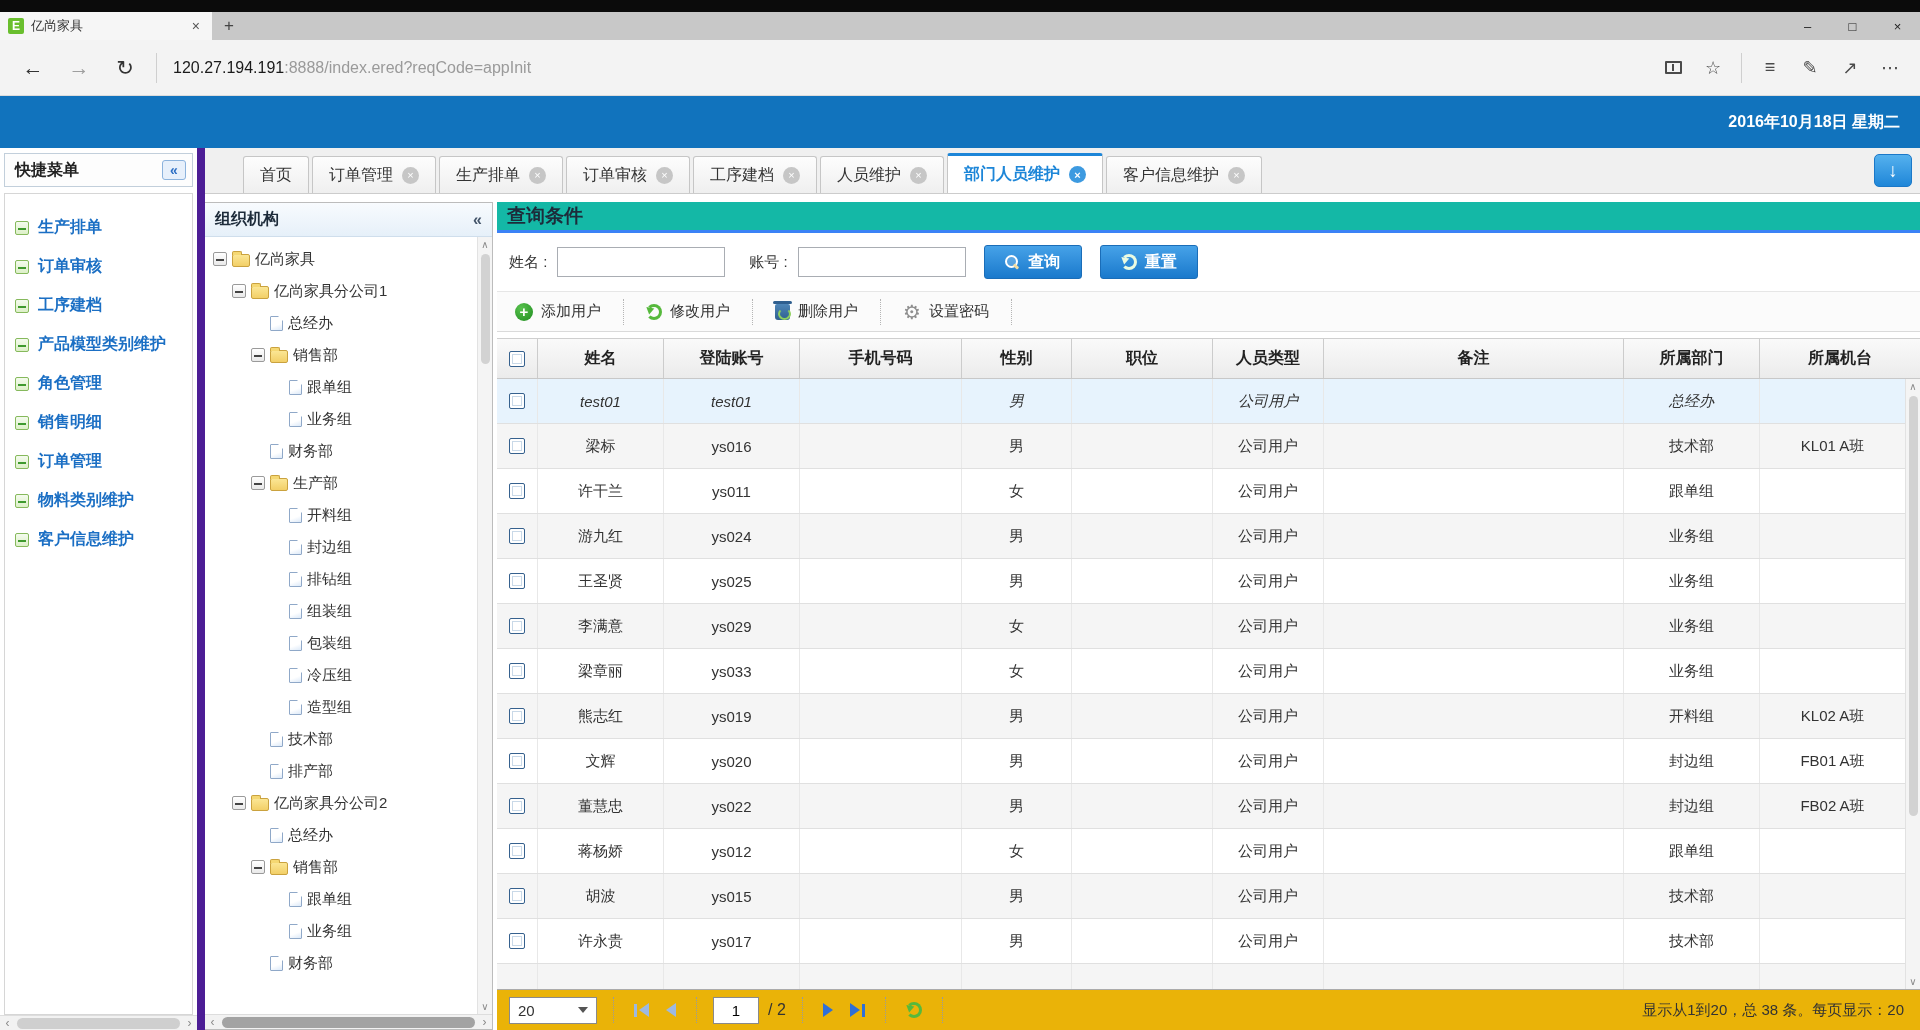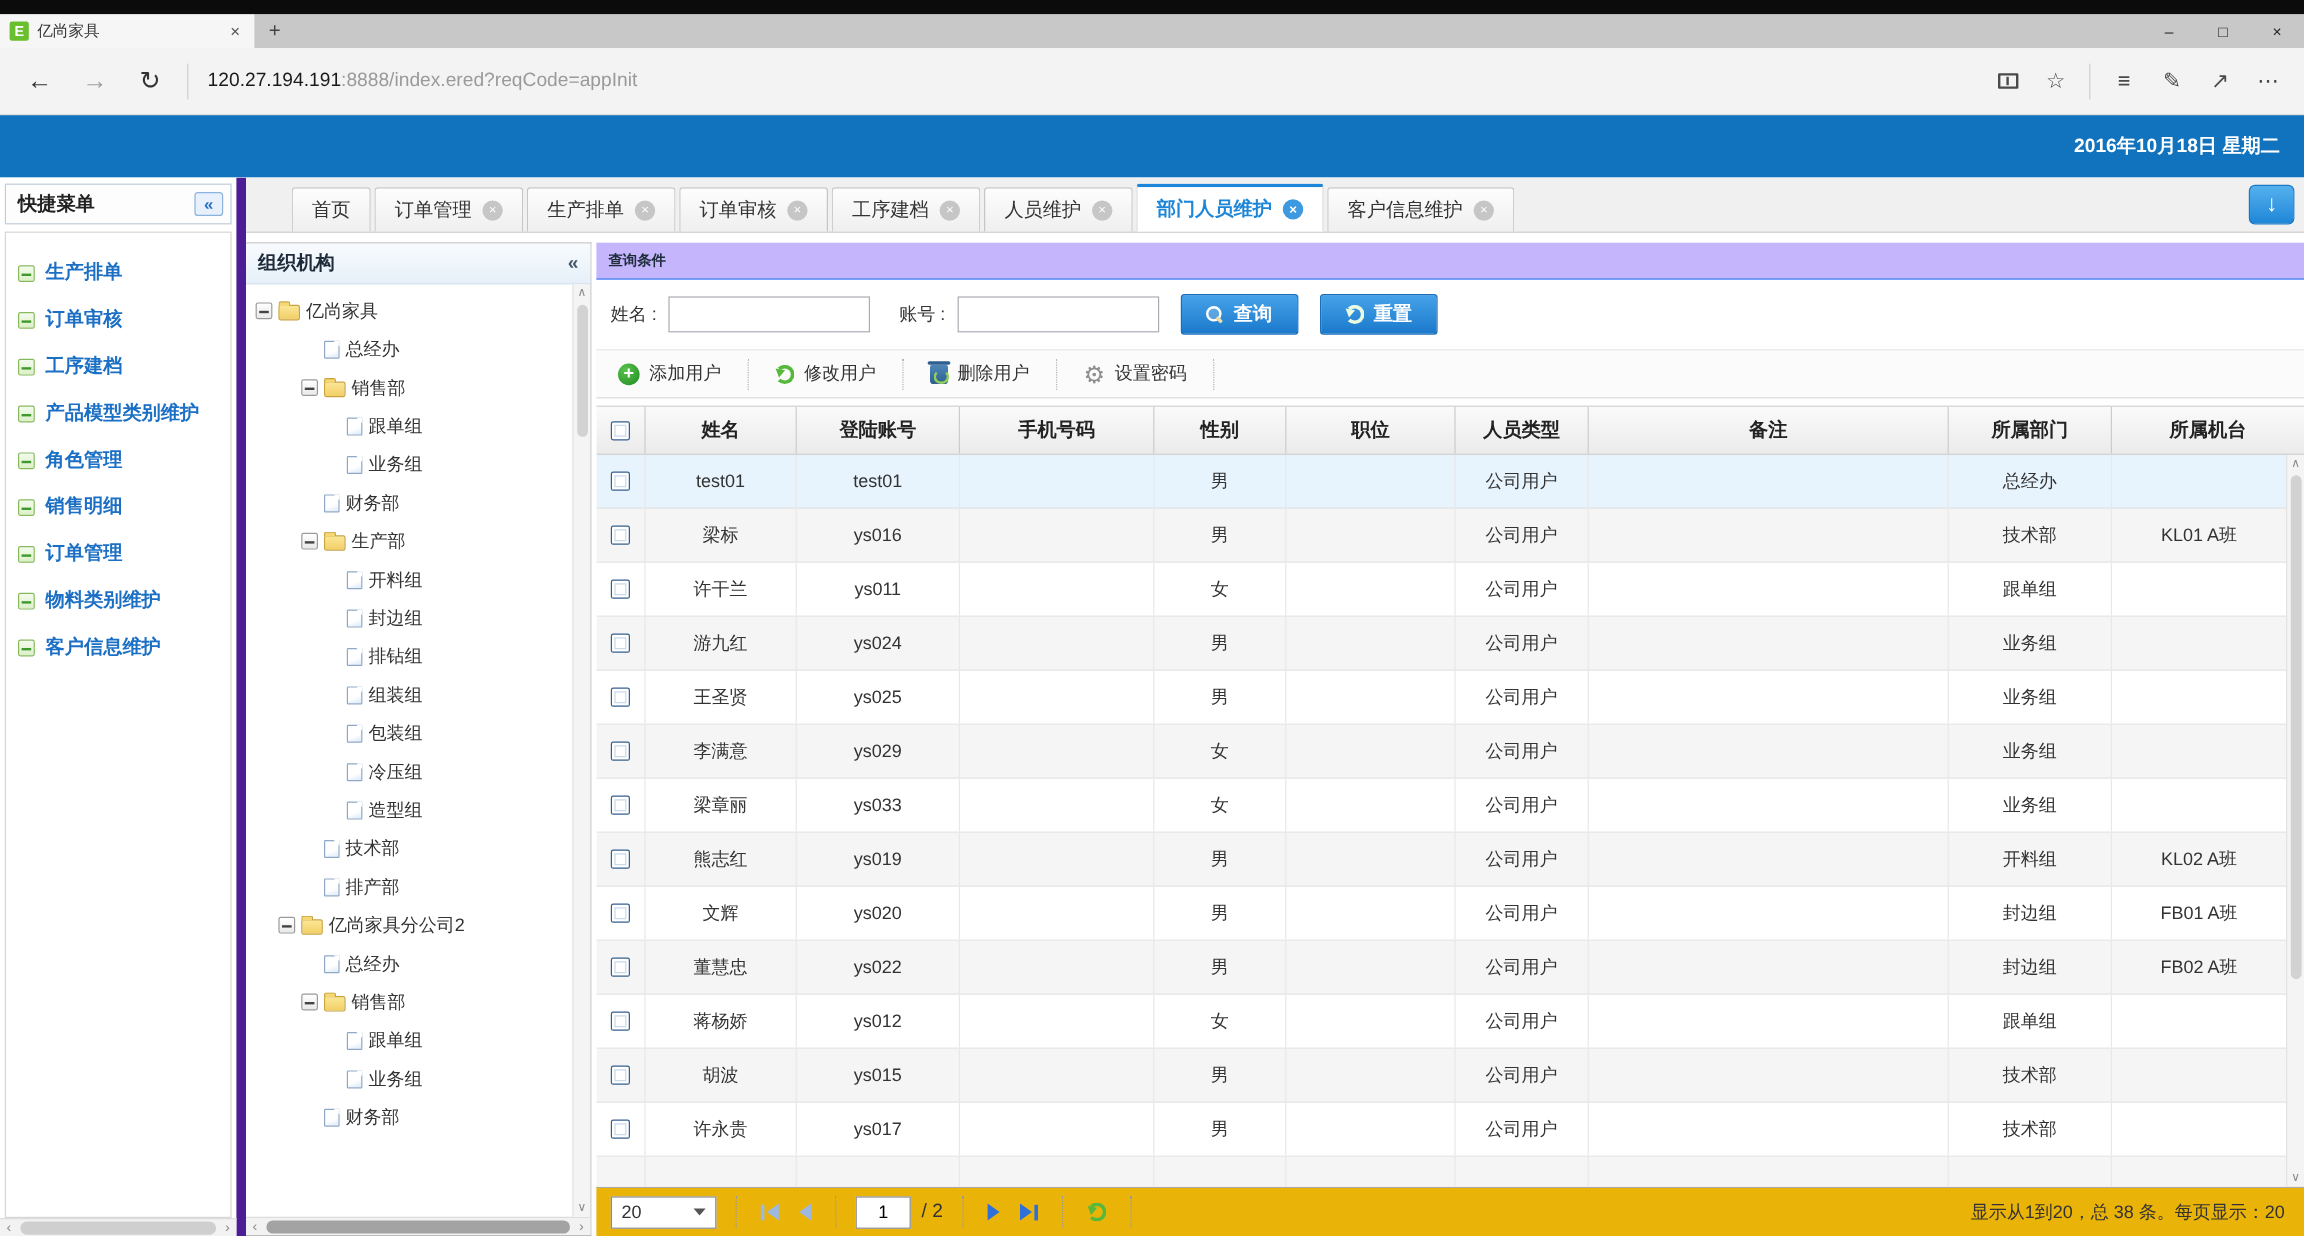--- a/index.html
+++ b/index.html
@@ -81,21 +81,21 @@
   .icon-file { width:13px; height:15px; background:linear-gradient(160deg,#ffffff 60%,#dce9f8); border:1px solid #8fa8c8; border-radius:1px; position:relative; flex:0 0 auto; }
   .icon-file::after { content:""; position:absolute; right:-1px; top:-1px; border-style:solid; border-width:0 5px 5px 0; border-color:#fff #fff transparent transparent; }
   .tree-label { font-size:15px; color:#333; }
   .vscrollbar { position:absolute; right:0; top:0; bottom:0; width:15px; background:#f4f4f4; border-left:1px solid #e2e2e2; display:flex; flex-direction:column; align-items:center; }
   .vs-arrow { height:15px; color:#8a8a8a; font-size:10px; line-height:15px; }
   .vs-thumb { width:9px; flex:0 0 110px; background:#d2d2d2; border-radius:5px; margin-top:2px; }
   .vs-fill { flex:1; }
 
   
   .main-panel { flex:1; display:flex; flex-direction:column; overflow:hidden; background:#fff; padding-left:4px; }
-  .query-title { height:31px; background:#c4b5fd; border-bottom:1px solid #3b82f6; display:flex; align-items:center; padding-left:10px; font-size:12px; font-weight:bold; color:#1d2b3a; }
+  .query-title { height:31px; background:#14b8a6; border-bottom:3px solid #3b82f6; display:flex; align-items:center; padding-left:10px; font-size:19px; font-weight:bold; color:#1d2b3a; }
   .query-row { height:58px; display:flex; align-items:center; padding-left:12px; gap:10px; }
   .q-label { font-size:15px; color:#333; }
   .q-input { width:168px; height:30px; border:1px solid #a9adb3; background:#fff; padding:0 6px; font-size:15px; }
   .q-btn { height:34px; width:98px; margin-left:8px; border:1px solid #1a6db8; border-radius:3px; background:linear-gradient(#46a2e8,#1a79cc); color:#fff; font-size:16px; font-weight:bold; display:flex; align-items:center; justify-content:center; gap:8px; }
   .icon-mag { width:15px; height:15px; position:relative; flex:0 0 auto; }
   .icon-mag::before { content:""; position:absolute; width:9px; height:9px; border:2px solid #fff; border-radius:50%; left:0; top:0; background:rgba(255,255,255,0.2); }
   .icon-mag::after { content:""; position:absolute; width:6px; height:3px; background:#f0dca4; transform:rotate(45deg); left:8px; top:10px; border-radius:1px; }
   .icon-recycle { width:16px; height:16px; border:3px solid #56b93c; border-radius:50%; border-left-color:transparent; position:relative; flex:0 0 auto; }
   .icon-recycle::after { content:""; position:absolute; left:-7px; top:-3px; border:4px solid transparent; border-right:7px solid #56b93c; transform:rotate(40deg); }
   .icon-recycle.white { border-color:#eafbe2; border-left-color:transparent; }
@@ -112,21 +112,21 @@
 
   
   .grid { margin-top:6px; flex:1; display:flex; flex-direction:column; overflow:hidden; border-top:1px solid #cfcfcf; }
   .grid-head { height:40px; display:flex; background:linear-gradient(#fafafa,#ebebeb); border-bottom:1px solid #c8c8c8; font-weight:bold; font-size:16px; color:#222; flex:0 0 auto; }
   .gh-cell { display:flex; align-items:center; justify-content:center; border-right:1px solid #cccccc; flex:0 0 auto; }
   .gh-cell.last { flex:1; border-right:none; }
   .grid-body { flex:1; position:relative; overflow:hidden; }
   .grid-rows { margin-right:15px; }
   .grid-row { height:45px; display:flex; border-bottom:1px solid #e0e0e0; background:#fff; }
   .grid-row.alt { background:#f5f5f5; }
-  .grid-row.selected { background:#e7f3fd; }
+  .grid-row.selected { background:#e7f3fd;font-style:italic; }
   .gc { display:flex; align-items:center; justify-content:center; border-right:1px solid #e8e8e8; font-size:15px; color:#333; flex:0 0 auto; overflow:hidden; }
   .gc.last { flex:1; border-right:none; }
   .cb { width:16px; height:16px; background:#fff; border:1px solid #36618e; border-radius:2px; box-shadow:inset 0 0 0 2px #fff, inset 0 0 0 3px #c9d9e8; }
 
   
   .pager { height:41px; background:#eab308; border-top:1px solid #ababab; display:flex; align-items:center; padding:0 12px; gap:9px; flex:0 0 auto; }
   .page-size { width:88px; height:27px; background:#fff; border:1px solid #8a8a8a; display:flex; align-items:center; padding:0 8px; font-size:15px; position:relative; }
   .page-size .ps-val { flex:1; }
   .ps-arrow { width:0; height:0; border-left:5px solid transparent; border-right:5px solid transparent; border-top:6px solid #555; }
   .pg-sep { width:1px; height:26px; border-left:1px dotted #9a9a9a; margin:0 7px; }
@@ -284,20 +284,25 @@
           <div class="tree-head">
             <span class="tp-title">组织机构</span>
             <span class="tp-collapse">«</span>
           </div>
           <div class="tree-body" id="tree-body">
             <div class="tree-row" style="padding-left: 0px;">
                 <span class="toggle"></span>
                 <span class="icon-folder"></span>
                 <span class="tree-label">亿尚家具</span>
               </div>
+              <div class="tree-row" style="padding-left: 19px;">
+                <span class="toggle"></span>
+                <span class="icon-folder"></span>
+                <span class="tree-label">亿尚家具分公司1</span>
+              </div>
               <div class="tree-row" style="padding-left: 38px;">
                 <span class="tree-spacer"></span>
                 <span class="icon-file"></span>
                 <span class="tree-label">总经办</span>
               </div>
               <div class="tree-row" style="padding-left: 38px;">
                 <span class="toggle"></span>
                 <span class="icon-folder"></span>
                 <span class="tree-label">销售部</span>
               </div>

